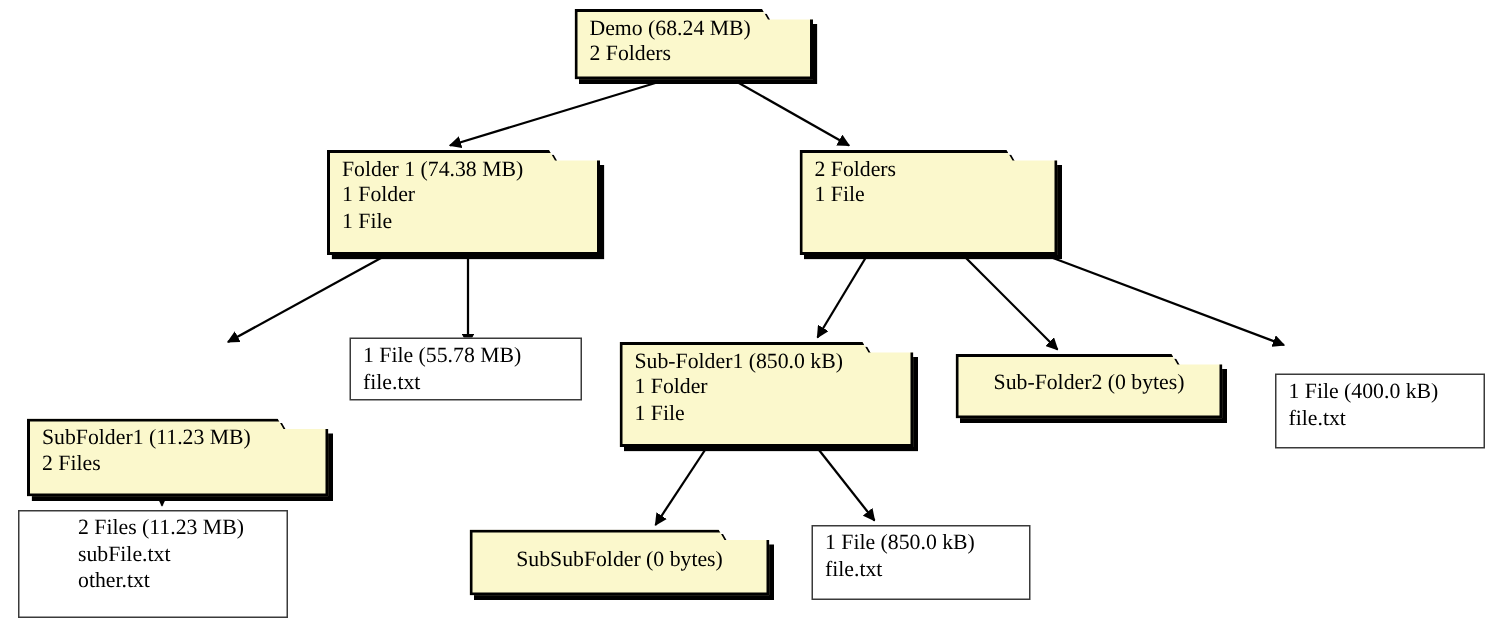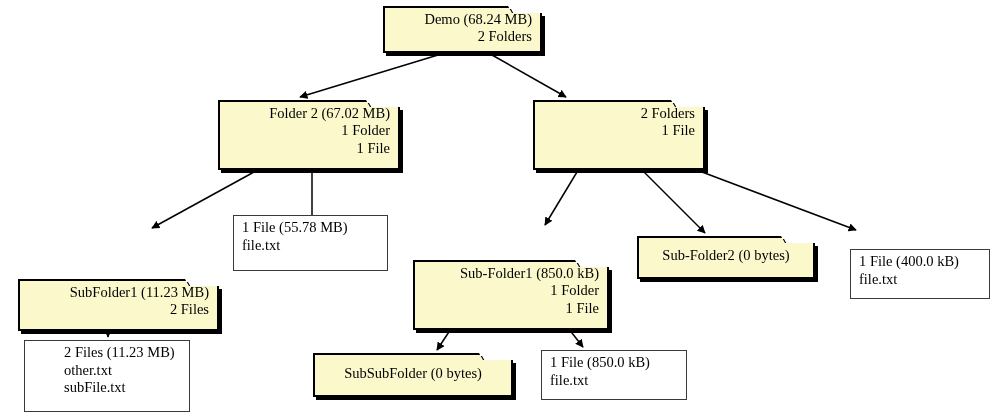--- a/index.html
+++ b/index.html
@@ -59,21 +59,20 @@
     font-size: 14.5px;
     color: #000000;
     clip-path: polygon(
       0% 0%,
       calc(100% - 34px) 0%,
       calc(100% - 30px) 7px,
       100% 7px,
       100% 100%,
       0% 100%
     );
-    text-align: right;
   }
   .folder-body.centered {
     display: flex;
     align-items: center;
     justify-content: center;
     text-align: center;
     padding-top: 1px;
   }
   
   .file {
@@ -118,21 +117,21 @@
         <div class="folder-body">
           <div>
             <div class="line">Demo (68.24 MB)</div>
             <div class="line">2 Folders</div>
           </div>
         </div>
       </div>
       <div class="folder-wrap" style="left: 218px; top: 100px; width: 182px; height: 70px;">
         <div class="folder-body">
           <div>
-            <div class="line">Folder 2 (67.02 MB)</div>
+            <div class="line">Folder 1 (74.38 MB)</div>
             <div class="line">1 Folder</div>
             <div class="line">1 File</div>
           </div>
         </div>
       </div>
       <div class="folder-wrap" style="left: 533px; top: 100px; width: 172px; height: 70px;">
         <div class="folder-body">
           <div>
             <div class="line">2 Folders</div>
             <div class="line">1 File</div>
@@ -140,48 +139,48 @@
         </div>
       </div>
       <div class="folder-wrap" style="left: 18px; top: 231px; width: 201px; height: 52px; margin-top: 48px;">
         <div class="folder-body">
           <div>
             <div class="line">SubFolder1 (11.23 MB)</div>
             <div class="line">2 Files</div>
           </div>
         </div>
       </div>
-      <div class="file" style="left: 233px; top: 215px; width: 155px; height: 56px;">
+      <div class="file" style="left: 233px; top: 225px; width: 155px; height: 42px;">
         <div class="line">1 File (55.78 MB)</div>
         <div class="line">file.txt</div>
       </div>
-      <div class="folder-wrap" style="left: 413px; top: 228px; width: 196px; height: 70px; margin-top: 32px;">
+      <div class="folder-wrap" style="left: 413px; top: 228px; width: 196px; height: 70px;">
         <div class="folder-body">
           <div>
             <div class="line">Sub-Folder1 (850.0 kB)</div>
             <div class="line">1 Folder</div>
             <div class="line">1 File</div>
           </div>
         </div>
       </div>
       <div class="folder-wrap" style="left: 637px; top: 236px; width: 178px; height: 43px;">
         <div class="folder-body centered">
           <div>
             <div class="line">Sub-Folder2 (0 bytes)</div>
           </div>
         </div>
       </div>
       <div class="file" style="left: 850px; top: 233px; width: 140px; height: 50px; margin-top: 16px;">
         <div class="line">1 File (400.0 kB)</div>
         <div class="line">file.txt</div>
       </div>
-      <div class="file" style="left: 24px; top: 340px; width: 166px; height: 72px; padding-left: 39px;">
+      <div class="file" style="left: 12px; top: 340px; width: 180px; height: 72px; padding-left: 39px;">
         <div class="line">2 Files (11.23 MB)</div>
+        <div class="line">subFile.txt</div>
         <div class="line">other.txt</div>
-        <div class="line">subFile.txt</div>
       </div>
       <div class="folder-wrap" style="left: 313px; top: 353px; width: 200px; height: 44px;">
         <div class="folder-body centered">
           <div>
             <div class="line">SubSubFolder (0 bytes)</div>
           </div>
         </div>
       </div>
       <div class="file" style="left: 541px; top: 350px; width: 146px; height: 50px;">
         <div class="line">1 File (850.0 kB)</div>

